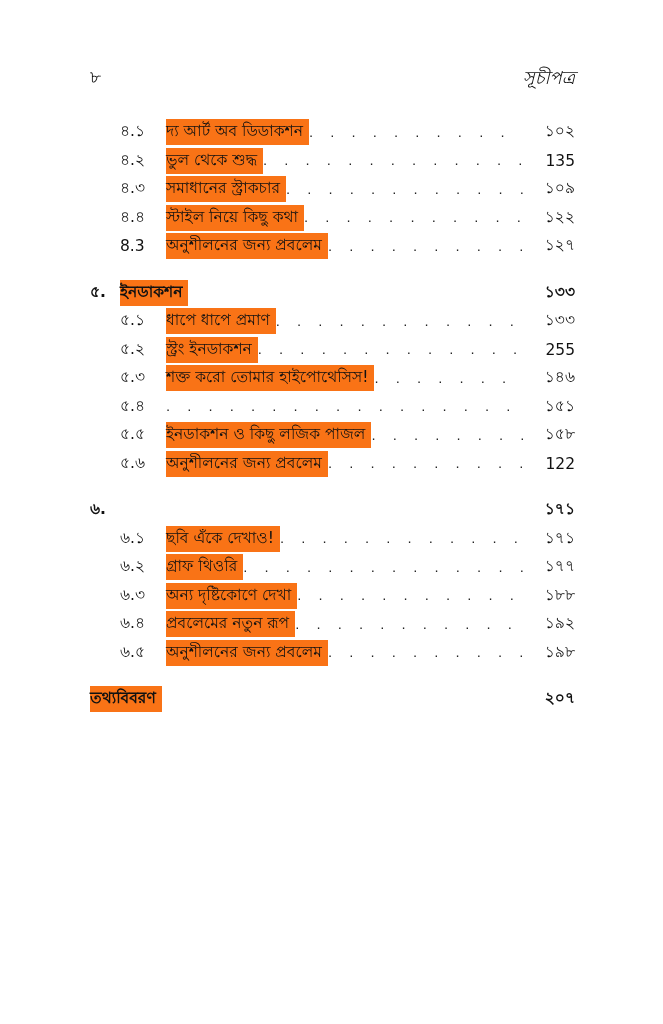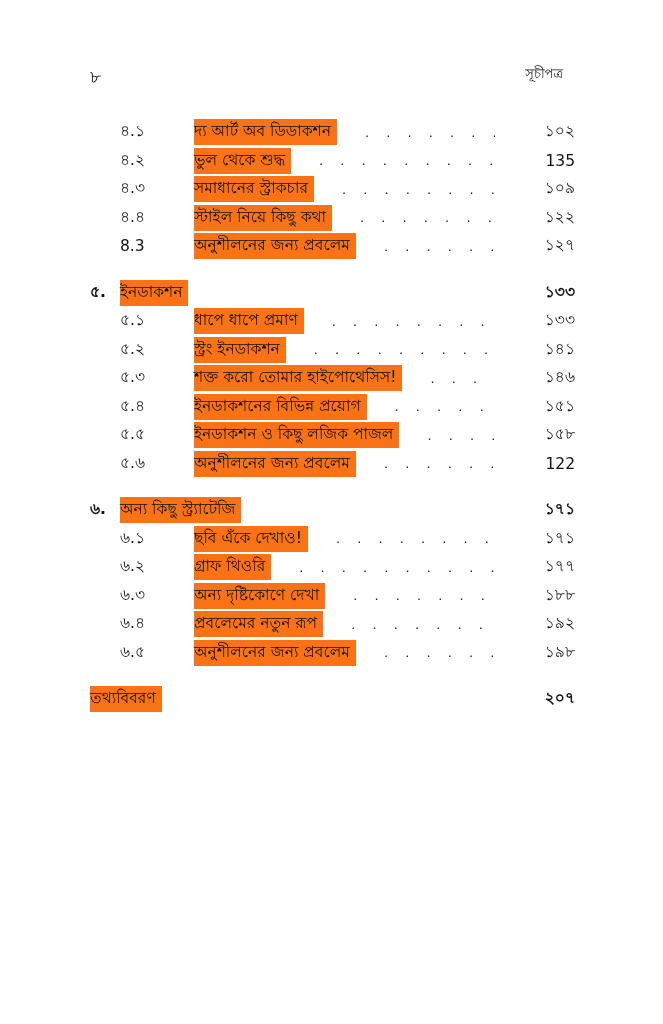--- a/index.html
+++ b/index.html
@@ -1,28 +1,28 @@
 <!DOCTYPE html>
 <html><head>
 <meta charset="utf-8">
 <style>
   html, body { margin: 0; padding: 0; background: #ffffff; }
   body { width: 663px; height: 1024px; position: relative; overflow: hidden;
          font-family: "DejaVu Sans", "Liberation Sans", sans-serif; color: #111; }
   .page-header { position: absolute; top: 64px; left: 90px; right: 88px; height: 24px; }
   .page-num { position: absolute; left: 0; top: 0; font-size: 17px; }
-  .running-title { position: absolute; right: 12px; top: 0; font-size: 13px; }
+  .running-title { position: absolute; right: 0; top: 0; font-size: 18px; font-style: italic; }
 
   .toc { position: absolute; left: 90px; right: 88px; top: 118px; }
   .row { position: relative; height: 28.5px; display: flex; align-items: center; font-size: 15.5px; }
-  .row.sub { padding-left: 30px; gap: 28px; }
+  .row.sub { padding-left: 30px; }
   .row .num { width: 46px; flex: 0 0 46px; }
   .row.chapter .num { width: 30px; flex: 0 0 30px; font-weight: bold; }
   .row .title { white-space: nowrap; padding-right: 6px; background: #f97316; position: relative; z-index: 1; }
-  .row.chapter .title { font-weight: normal; }
+  .row.chapter .title { font-weight: bold; }
   .row .leader { flex: 1 1 auto; overflow: hidden; white-space: nowrap; color: #222; letter-spacing: 6.5px; font-size: 13px; text-align: right; }
   .row .page { flex: 0 0 auto; padding-left: 2px; text-align: right; min-width: 30px; margin-left: 20px; }
   .row.chapter .page { font-weight: bold; }
   .row.chapter .spacer { flex: 1 1 auto; }
   .gap { height: 18px; }
 </style>
 </head>
 <body>
 
 <div class="page-header">
@@ -74,52 +74,50 @@
   <div class="row sub">
     <span class="num">৫.১</span>
     <span class="title">ধাপে ধাপে প্রমাণ</span>
     <span class="leader">. . . . . . . . . . . . . . . . . . . . . . . . . . . . . . . . . . . . . .</span>
     <span class="page">১৩৩</span>
   </div>
   <div class="row sub">
     <span class="num">৫.২</span>
     <span class="title">স্ট্রং ইনডাকশন</span>
     <span class="leader">. . . . . . . . . . . . . . . . . . . . . . . . . . . . . . . . . . . . . .</span>
-    <span class="page">১৪১</span>
+    <span class="page">255</span>
   </div>
   <div class="row sub">
     <span class="num">৫.৩</span>
     <span class="title">শক্ত করো তোমার হাইপোথেসিস!</span>
     <span class="leader">. . . . . . . . . . . . . . . . . . . . . . . . . . . . . . . . . . . . . .</span>
     <span class="page">১৪৬</span>
   </div>
   <div class="row sub">
     <span class="num">৫.৪</span>
-    <span class="title">ইনডাকশনের বিভিন্ন প্রয়োগ</span>
     <span class="leader">. . . . . . . . . . . . . . . . . . . . . . . . . . . . . . . . . . . . . .</span>
     <span class="page">১৫১</span>
   </div>
   <div class="row sub">
     <span class="num">৫.৫</span>
     <span class="title">ইনডাকশন ও কিছু লজিক পাজল</span>
     <span class="leader">. . . . . . . . . . . . . . . . . . . . . . . . . . . . . . . . . . . . . .</span>
     <span class="page">১৫৮</span>
   </div>
   <div class="row sub">
     <span class="num">৫.৬</span>
     <span class="title">অনুশীলনের জন্য প্রবলেম</span>
     <span class="leader">. . . . . . . . . . . . . . . . . . . . . . . . . . . . . . . . . . . . . .</span>
     <span class="page">122</span>
   </div>
 
   <div class="gap"></div>
 
   <div class="row chapter">
     <span class="num">৬.</span>
-    <span class="title">অন্য কিছু স্ট্র্যাটেজি</span>
     <span class="spacer"></span>
     <span class="page">১৭১</span>
   </div>
   <div class="row sub">
     <span class="num">৬.১</span>
     <span class="title">ছবি এঁকে দেখাও!</span>
     <span class="leader">. . . . . . . . . . . . . . . . . . . . . . . . . . . . . . . . . . . . . .</span>
     <span class="page">১৭১</span>
   </div>
   <div class="row sub">

